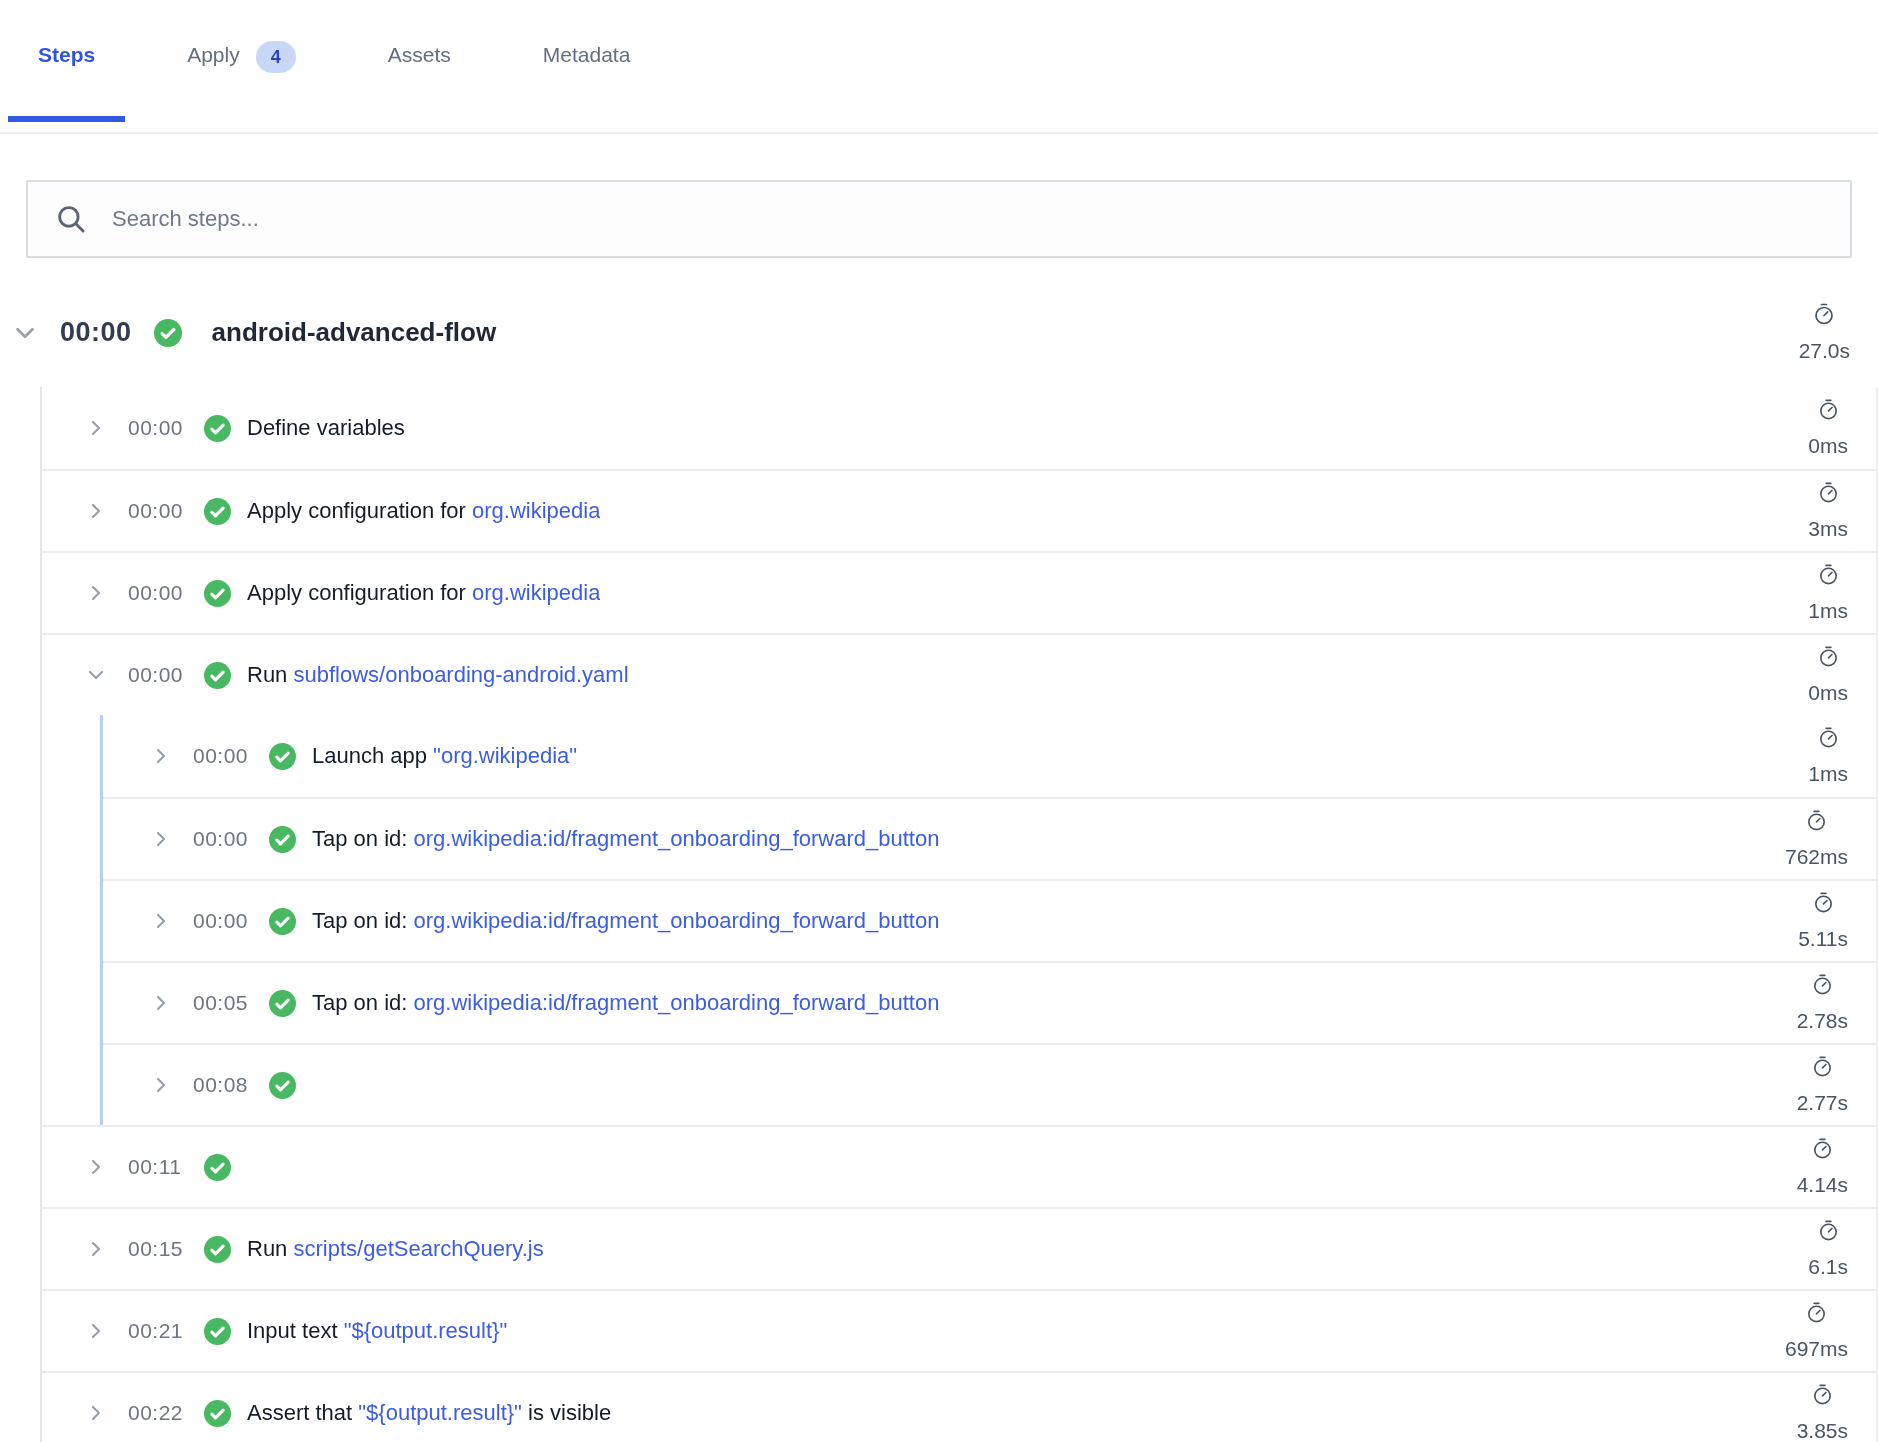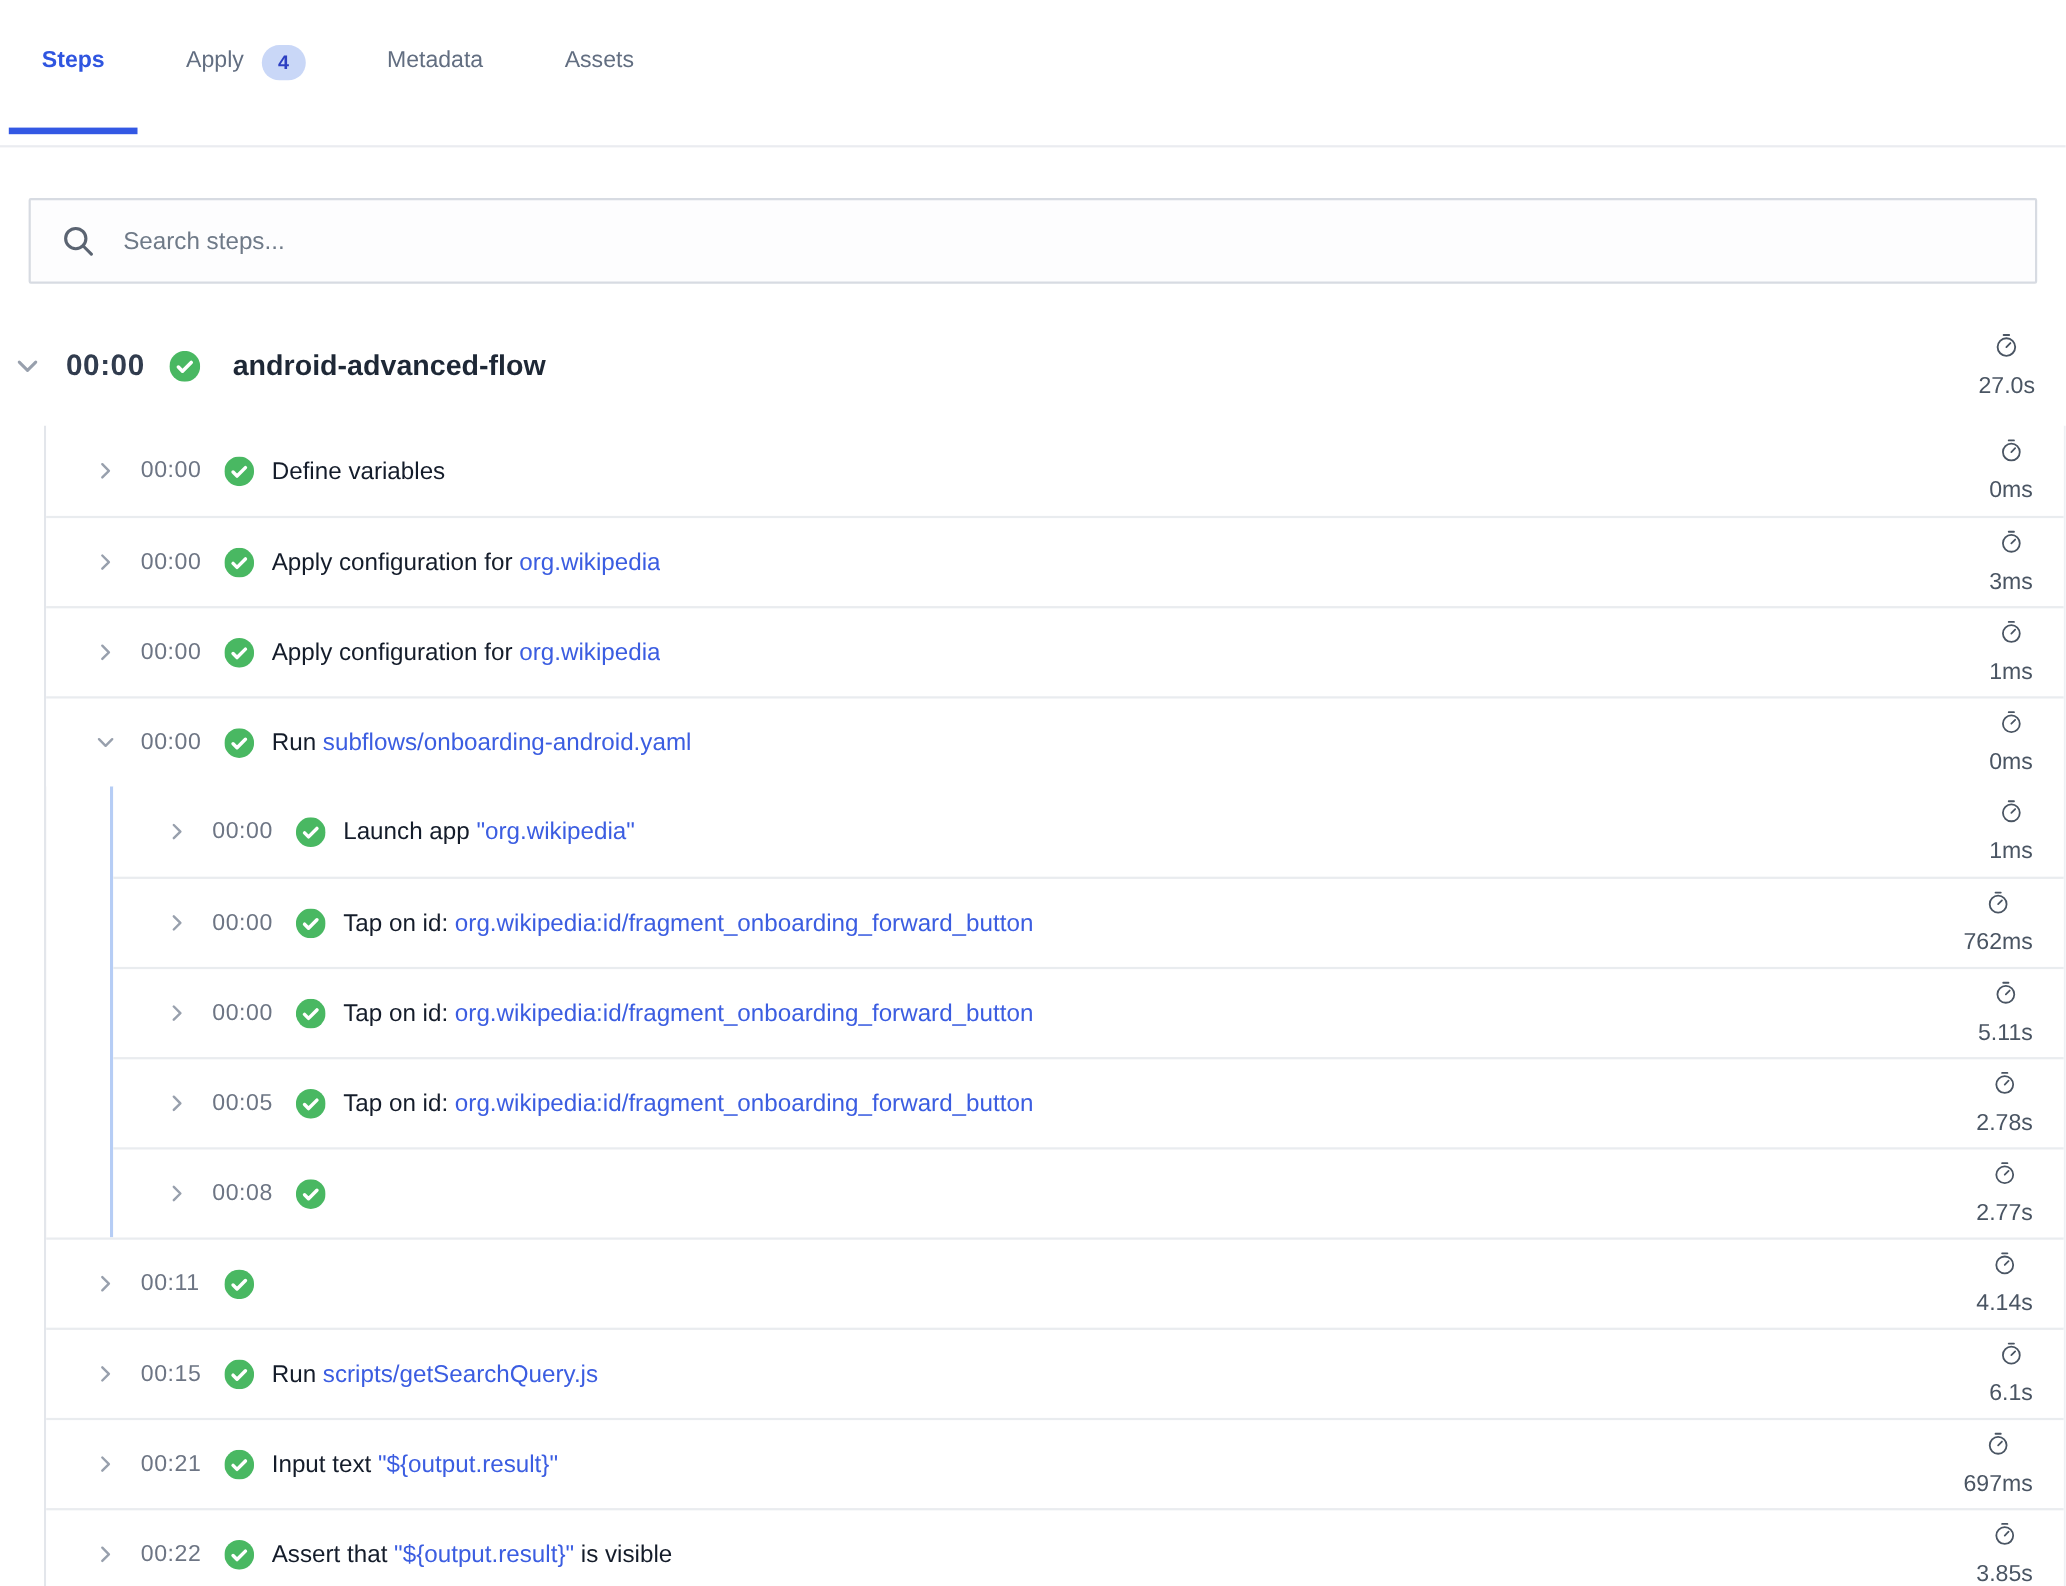--- a/index.html
+++ b/index.html
@@ -8,21 +8,21 @@
     width: 1878px; height: 1442px; overflow: hidden;
     font-family: "Liberation Sans", "DejaVu Sans", sans-serif;
     color: #171f2d;
   }
 
   
   .tabs-bar {
     display: flex; align-items: flex-start;
     padding: 40px 0 0 8px; height: 134px;
     border-bottom: 2px solid #eaecf0;
-    gap: 14px;
+    gap: 32px;
   }
   .tab {
     position: relative; padding: 0 30px; height: 92px;
     display: flex; align-items: flex-start; gap: 16px;
     font-size: 21px; font-weight: 500; color: #626e81;
     cursor: pointer; line-height: 30px;
   }
   .tab.active { color: #2f55e0; font-weight: 600; }
   .tab.active::after {
     content: ""; position: absolute; left: 0; right: 0; bottom: 10px;
@@ -99,24 +99,24 @@
 
 <div class="tabs-bar">
   <div class="tab active">
     <span>Steps</span>
   </div>
   <div class="tab">
     <span>Apply</span>
     <span class="badge">4</span>
   </div>
   <div class="tab">
+    <span>Assets</span>
+  </div>
+  <div class="tab">
     <span>Metadata</span>
-  </div>
-  <div class="tab">
-    <span>Assets</span>
   </div>
 </div>
 
 <div class="search-wrap">
   <div class="search-box">
     <svg width="34" height="34" viewBox="0 0 24 24" fill="none" stroke="#5b6472" stroke-width="2" stroke-linecap="round">
       <circle cx="10.5" cy="10.5" r="6.5"></circle>
         <line x1="15.6" y1="15.6" x2="20.5" y2="20.5"></line>
     </svg>
     <input class="search-input" type="text" placeholder="Search steps..." style="">

